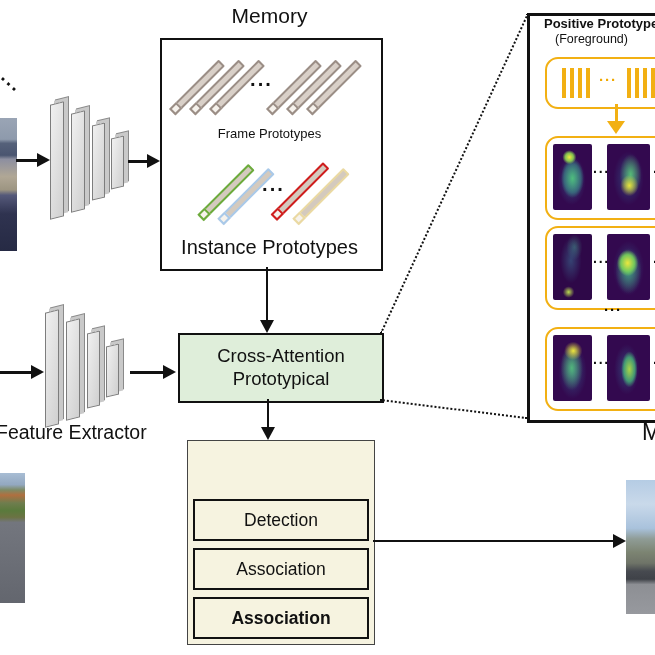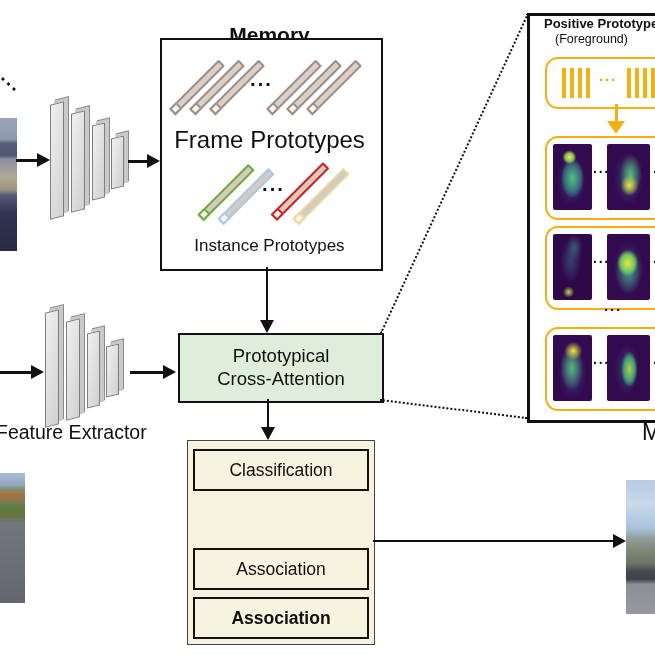--- a/index.html
+++ b/index.html
@@ -74,21 +74,21 @@
 <div>
   <div class="plate" style="left:50px;top:103px;width:12px;height:113px;"></div>
   <div class="plate" style="left:71px;top:112px;width:12px;height:97px;"></div>
   <div class="plate" style="left:92px;top:124px;width:11px;height:73px;"></div>
   <div class="plate" style="left:111px;top:137px;width:11px;height:49px;"></div>
 </div>
 
 <div class="sh" style="left:128px;top:160px;width:20px;height:2.5px;"></div>
 <div class="ah-r" style="left:147px;top:154px;"></div>
 
-<div class="abs ctr" style="left:160px;top:4px;width:219px;font-size:21px;font-weight:bold;margin-top:19px;">Memory</div>
+<div class="abs ctr" style="left:160px;top:4px;width:219px;font-size:21px;font-weight:normal;">Memory</div>
 <div class="abs membox"></div>
 
 <div>
   <div class="b3" style="left:162px;top:83px;width:66px;">
       <div class="cap"></div>
     </div>
   <div class="b3" style="left:182px;top:83px;width:66px;">
       <div class="cap"></div>
     </div>
   <div class="b3" style="left:202px;top:83px;width:66px;">
@@ -98,38 +98,38 @@
   <div class="b3" style="left:259px;top:83px;width:66px;">
       <div class="cap"></div>
     </div>
   <div class="b3" style="left:279px;top:83px;width:66px;">
       <div class="cap"></div>
     </div>
   <div class="b3" style="left:299px;top:83px;width:66px;">
       <div class="cap"></div>
     </div>
 </div>
-<div class="abs ctr" style="left:160px;top:126px;width:219px;font-size:24px;text-align:center;">Frame Prototypes</div>
+<div class="abs ctr" style="left:160px;top:126px;width:219px;font-size:13px;text-align:center;">Frame Prototypes</div>
 
 <div>
   <div class="b3" style="left:190px;top:188px;width:68px;border-color:#6cab3c;background:#d4cabe;">
       <div class="cap"></div>
     </div>
   <div class="b3" style="left:210px;top:192px;width:68px;border-color:#a9c9e9;background:#d4cabe;">
       <div class="cap"></div>
     </div>
   <div class="dots" style="left:262px;top:178px;font-size:20px;">···</div>
   <div class="b3" style="left:263px;top:187px;width:70px;border-color:#cf1d1d;background:#d4cabe;">
       <div class="cap"></div>
     </div>
   <div class="b3" style="left:285px;top:192px;width:68px;border-color:#ead9a2;background:#d4cabe;">
       <div class="cap"></div>
     </div>
 </div>
-<div class="abs ctr" style="left:160px;top:236px;width:219px;font-size:17px;">Instance Prototypes</div>
+<div class="abs ctr" style="left:160px;top:236px;width:219px;font-size:20px;">Instance Prototypes</div>
 
 <div class="sh" style="left:265.5px;top:267px;width:2.5px;height:54px;"></div>
 <div class="ah-d" style="left:260px;top:320px;"></div>
 
 <div class="sh" style="left:0;top:371px;width:32px;height:2.5px;"></div>
 <div class="ah-r" style="left:31px;top:365px;"></div>
 
 <div>
   <div class="plate" style="left:45px;top:311px;width:12px;height:113px;"></div>
   <div class="plate" style="left:66px;top:320px;width:12px;height:97px;"></div>
@@ -138,31 +138,31 @@
 </div>
 <div class="abs" style="left:-4px;top:421px;width:210px;font-size:19.5px;">Feature Extractor</div>
 
 <div class="sh" style="left:130px;top:371px;width:34px;height:2.5px;"></div>
 <div class="ah-r" style="left:163px;top:365px;"></div>
 
 <div class="photo ph-bot" style="left:0;top:473px;width:25px;height:130px;"></div>
 
 <div class="abs attbox ctr">
   <div>
+    <div>Cross-Attention</div>
     <div>Prototypical</div>
-    <div>Cross-Attention</div>
   </div>
 </div>
 
 <div class="sh" style="left:266.5px;top:399px;width:2.5px;height:29px;"></div>
 <div class="ah-d" style="left:261px;top:427px;"></div>
 
 <div class="abs taskouter">
-  <div class="taskbox" style="top:8px;">
-      <span>Classification</span>
+  <div class="taskbox" style="top:58px;">
+      <span>Detection</span>
     </div>
   <div class="taskbox" style="top:107px;">
       <span>Association</span>
     </div>
   <div class="taskbox" style="top:156px;font-weight:bold;">
       <span>Association</span>
     </div>
 </div>
 
 <div class="sh" style="left:373px;top:539.5px;width:241px;height:2.5px;"></div>

